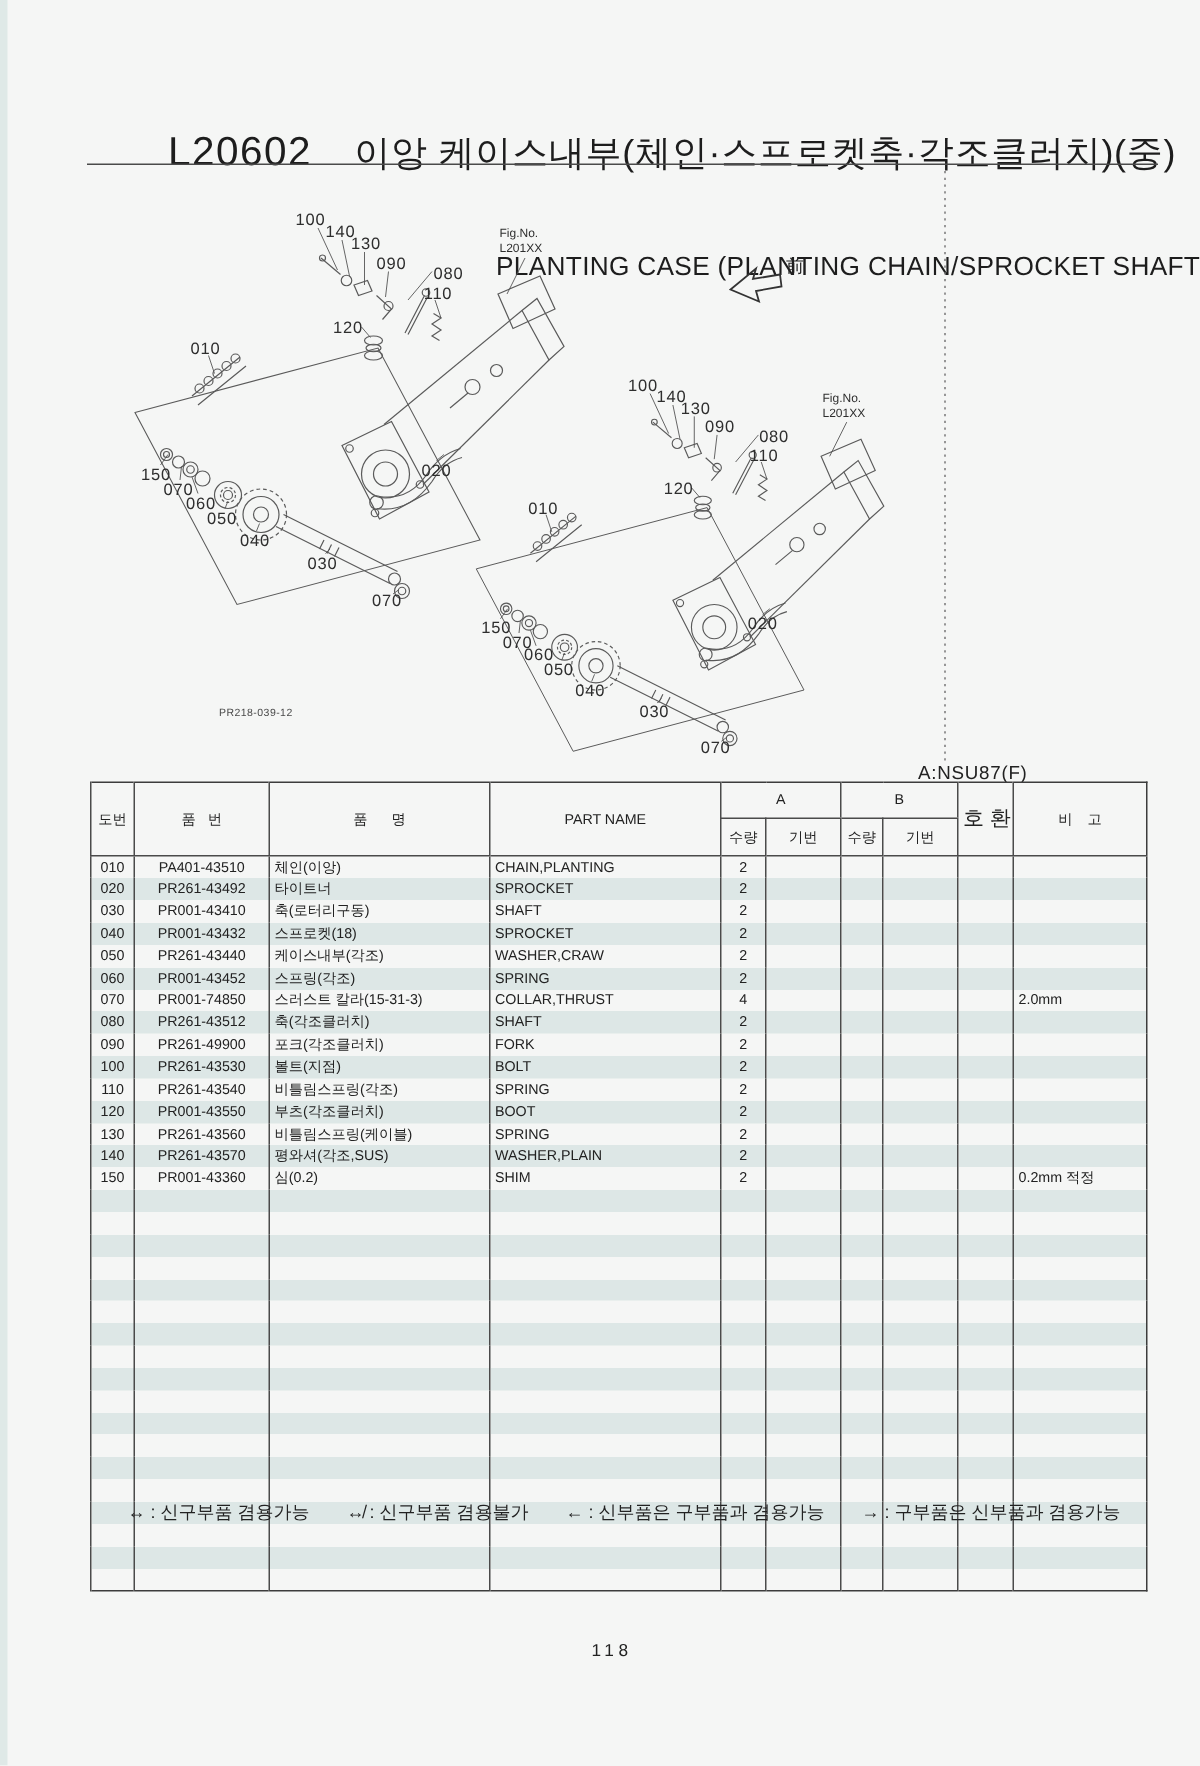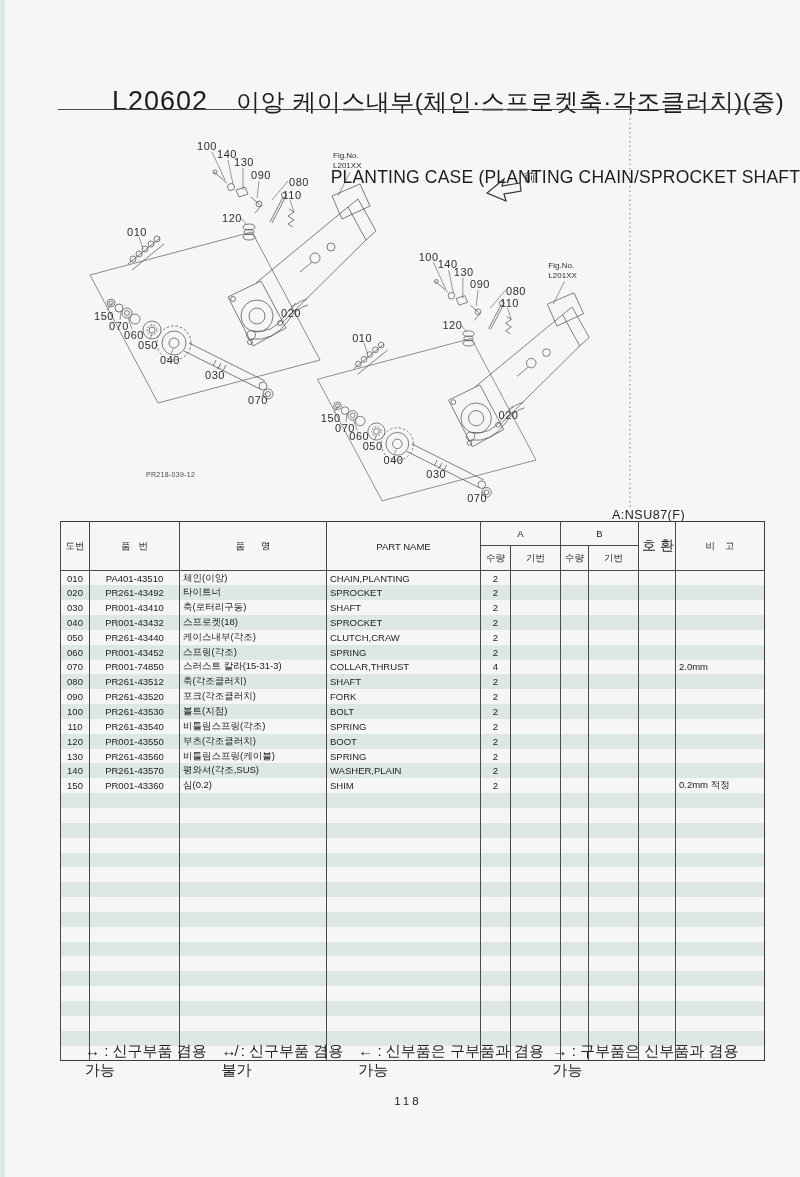--- a/index.html
+++ b/index.html
@@ -43,21 +43,21 @@
   table.parts thead tr:last-child th{height:24px;}
   th.vert{white-space:pre-line;line-height:1.1;font-size:14px;padding:0;}
   tbody tr{height:14.85px;}
   tbody tr:nth-child(even){background:#dde7e6;}
   td.c{text-align:center;}
   td.l{text-align:left;padding-left:5px;}
   .th-nameko{letter-spacing:16px;text-indent:16px;}
   .th-partno{letter-spacing:8px;text-indent:8px;}
   .th-remarks{letter-spacing:10px;text-indent:10px;}
   
-  .legend{position:absolute;left:85px;top:1042px;width:662px;display:flex;justify-content:space-between;font-size:15px;color:#222;}
+  .legend{position:absolute;left:85px;top:1000px;width:662px;display:flex;justify-content:space-between;font-size:12px;color:#222;}
   .page-num{position:absolute;left:0;top:1095px;width:816px;text-align:center;font-size:11.5px;letter-spacing:3px;color:#222;}
 </style>
 </head>
 <body>
 
 <div class="edge-strip"></div>
 
 <div class="title-row">
   <span class="page-code">L20602</span><span class="title-ko">이앙 케이스내부(체인·스프로켓축·각조클러치)(중)</span>
   <div class="title-en">PLANTING CASE (PLANTING CHAIN/SPROCKET SHAFT CENTER)</div>
@@ -306,21 +306,21 @@
         <td class="c"></td>
         <td class="c"></td>
         <td class="c"></td>
         <td class="c"></td>
         <td class="l"></td>
       </tr>
       <tr>
         <td class="c">050</td>
         <td class="c">PR261-43440</td>
         <td class="l">케이스내부(각조)</td>
-        <td class="l">CLUTCH,CRAW</td>
+        <td class="l">WASHER,CRAW</td>
         <td class="c">2</td>
         <td class="c"></td>
         <td class="c"></td>
         <td class="c"></td>
         <td class="c"></td>
         <td class="l"></td>
       </tr>
       <tr>
         <td class="c">060</td>
         <td class="c">PR001-43452</td>
@@ -352,21 +352,21 @@
         <td class="l">SHAFT</td>
         <td class="c">2</td>
         <td class="c"></td>
         <td class="c"></td>
         <td class="c"></td>
         <td class="c"></td>
         <td class="l"></td>
       </tr>
       <tr>
         <td class="c">090</td>
-        <td class="c">PR261-43520</td>
+        <td class="c">PR261-49900</td>
         <td class="l">포크(각조클러치)</td>
         <td class="l">FORK</td>
         <td class="c">2</td>
         <td class="c"></td>
         <td class="c"></td>
         <td class="c"></td>
         <td class="c"></td>
         <td class="l"></td>
       </tr>
       <tr>

